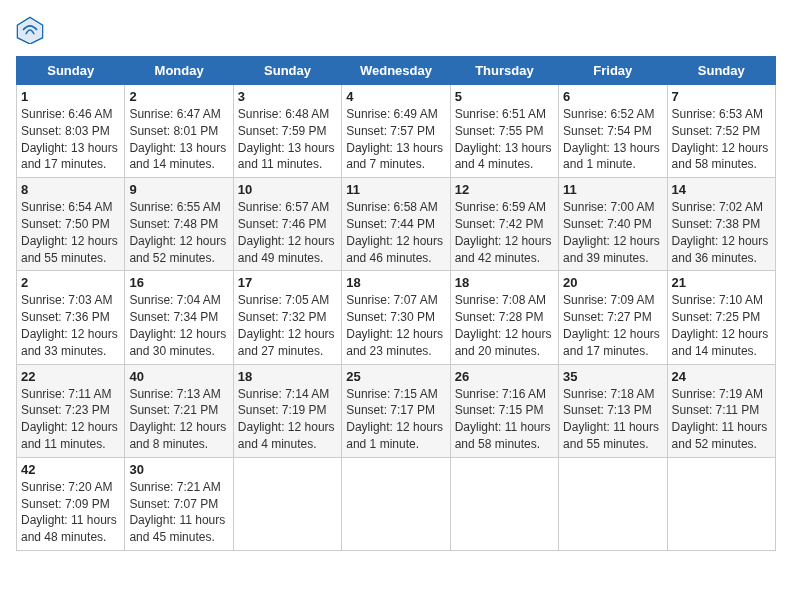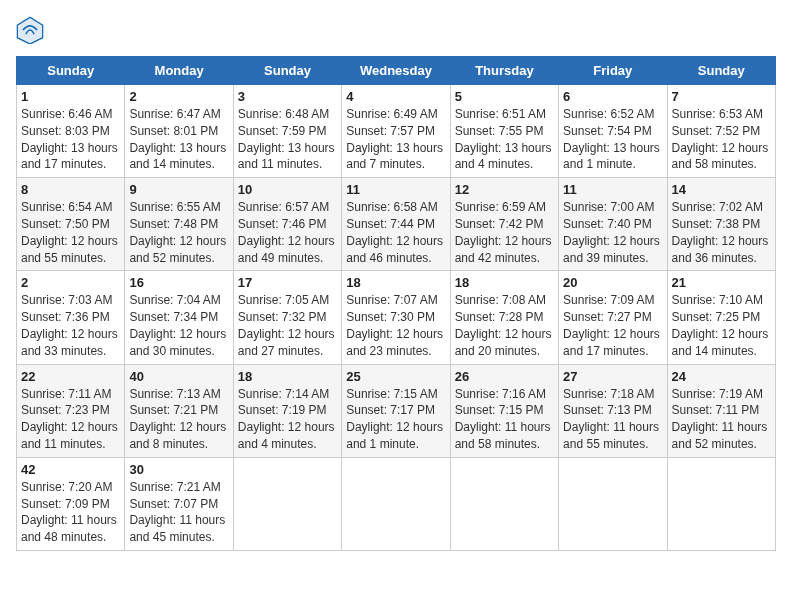--- a/index.html
+++ b/index.html
@@ -221,21 +221,21 @@
         </td>
         <td>
           <span class="day-num">25</span>
           <div class="day-info">Sunrise: 7:15 AM<br>Sunset: 7:17 PM<br>Daylight: 12 hours and 1 minute.</div>
         </td>
         <td>
           <span class="day-num">26</span>
           <div class="day-info">Sunrise: 7:16 AM<br>Sunset: 7:15 PM<br>Daylight: 11 hours and 58 minutes.</div>
         </td>
         <td>
-          <span class="day-num">27</span>
+          <span class="day-num">35</span>
           <div class="day-info">Sunrise: 7:18 AM<br>Sunset: 7:13 PM<br>Daylight: 11 hours and 55 minutes.</div>
         </td>
         <td>
           <span class="day-num">24</span>
           <div class="day-info">Sunrise: 7:19 AM<br>Sunset: 7:11 PM<br>Daylight: 11 hours and 52 minutes.</div>
         </td>
       </tr>
       <tr>
         <td>
           <span class="day-num">42</span>

